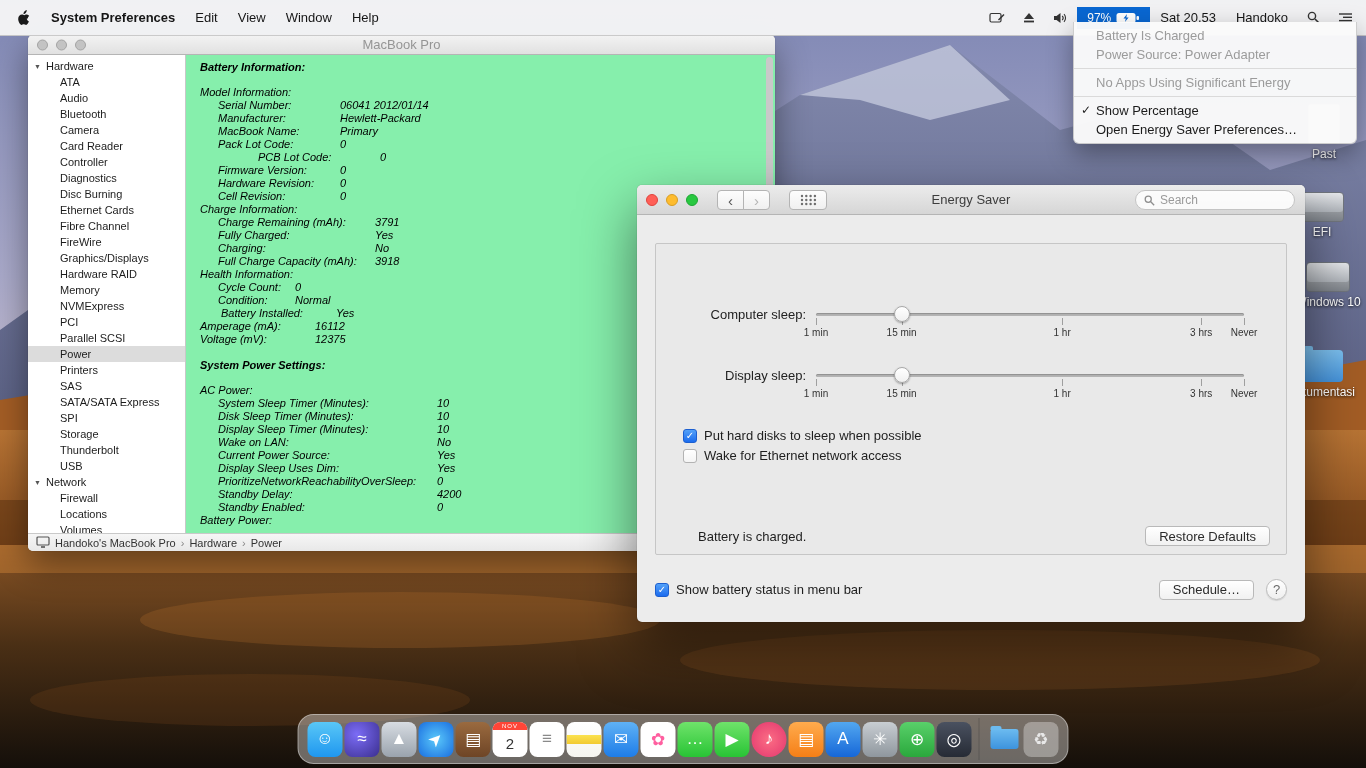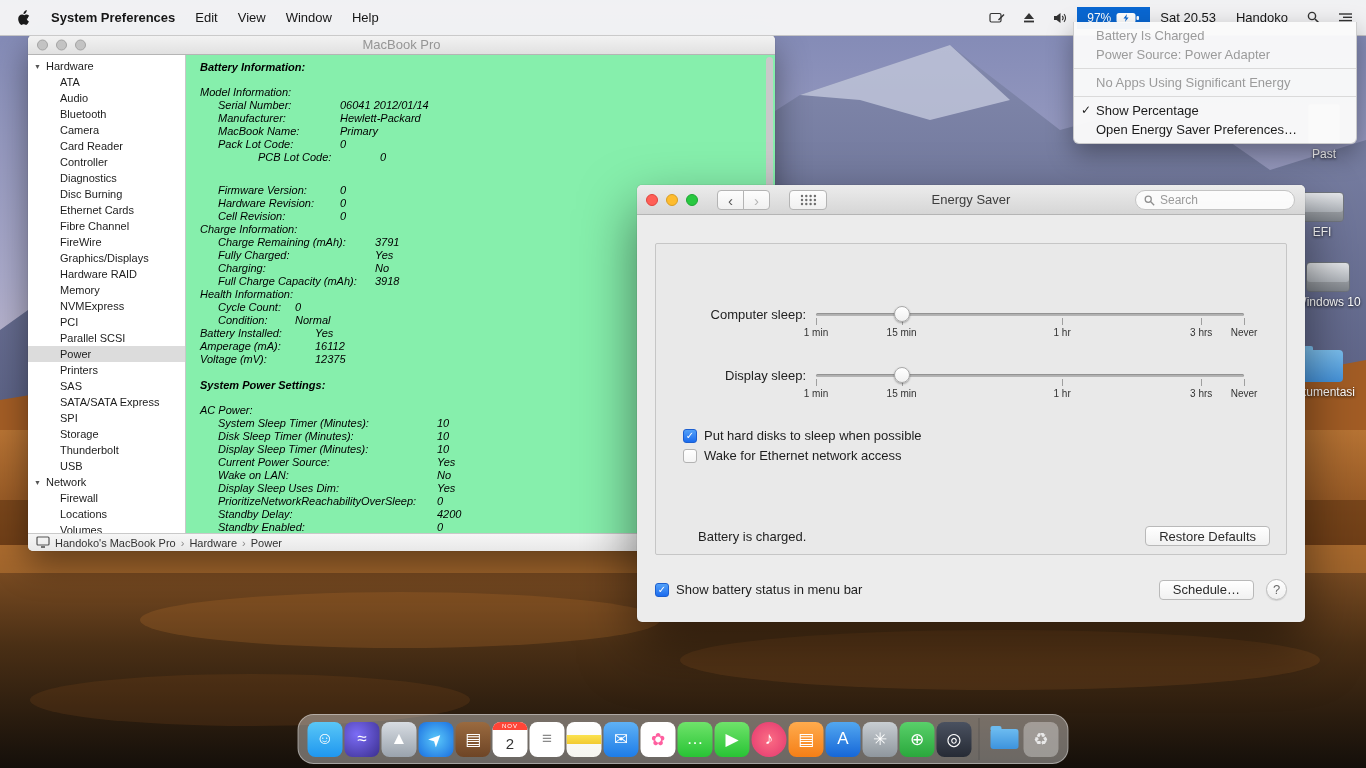--- a/index.html
+++ b/index.html
@@ -329,41 +329,41 @@
         </div>
       <div class="si-content">
         <div id="si-sections">
             <div class="si-h">Battery Information:</div>
             <div class="info-line" style="padding-left: 0px;"><span class="il-lbl">Model Information:</span></div>
             <div class="info-line" style="padding-left: 18px;"><span class="il-lbl" style="min-width: 122px;">Serial Number:</span><span>06041 2012/01/14</span></div>
             <div class="info-line" style="padding-left: 18px;"><span class="il-lbl" style="min-width: 122px;">Manufacturer:</span><span>Hewlett-Packard</span></div>
             <div class="info-line" style="padding-left: 18px;"><span class="il-lbl" style="min-width: 122px;">MacBook Name:</span><span>Primary</span></div>
             <div class="info-line" style="padding-left: 18px;"><span class="il-lbl" style="min-width: 122px;">Pack Lot Code:</span><span>0</span></div>
             <div class="info-line" style="padding-left: 18px;"><span class="il-lbl" style="min-width: 122px; margin-left: 40px;">PCB Lot Code:</span><span>0</span></div>
-            <div class="info-line" style="padding-left: 18px; margin-top: 20px;"><span class="il-lbl" style="min-width: 122px;">Firmware Version:</span><span>0</span></div>
+            <div class="info-line" style="padding-left: 18px;"><span class="il-lbl" style="min-width: 122px;">Firmware Version:</span><span>0</span></div>
             <div class="info-line" style="padding-left: 18px;"><span class="il-lbl" style="min-width: 122px;">Hardware Revision:</span><span>0</span></div>
             <div class="info-line" style="padding-left: 18px;"><span class="il-lbl" style="min-width: 122px;">Cell Revision:</span><span>0</span></div>
             <div class="info-line" style="padding-left: 0px;"><span class="il-lbl">Charge Information:</span></div>
             <div class="info-line" style="padding-left: 18px;"><span class="il-lbl" style="min-width: 157px;">Charge Remaining (mAh):</span><span>3791</span></div>
             <div class="info-line" style="padding-left: 18px;"><span class="il-lbl" style="min-width: 157px;">Fully Charged:</span><span>Yes</span></div>
             <div class="info-line" style="padding-left: 18px;"><span class="il-lbl" style="min-width: 157px;">Charging:</span><span>No</span></div>
             <div class="info-line" style="padding-left: 18px;"><span class="il-lbl" style="min-width: 157px;">Full Charge Capacity (mAh):</span><span>3918</span></div>
             <div class="info-line" style="padding-left: 0px;"><span class="il-lbl">Health Information:</span></div>
             <div class="info-line" style="padding-left: 18px;"><span class="il-lbl" style="min-width: 77px;">Cycle Count:</span><span>0</span></div>
             <div class="info-line" style="padding-left: 18px;"><span class="il-lbl" style="min-width: 77px;">Condition:</span><span>Normal</span></div>
-            <div class="info-line" style="padding-left: 0px;"><span class="il-lbl" style="min-width: 115px;">Battery Installed:</span><span>Yes</span></div>
+            <div class="info-line" style="padding-left: 0px;"><span class="il-lbl" style="min-width: 115px; margin-left: 21px;">Battery Installed:</span><span>Yes</span></div>
             <div class="info-line" style="padding-left: 0px;"><span class="il-lbl" style="min-width: 115px;">Amperage (mA):</span><span>16112</span></div>
             <div class="info-line" style="padding-left: 0px;"><span class="il-lbl" style="min-width: 115px;">Voltage (mV):</span><span>12375</span></div>
             <div class="si-h sec2">System Power Settings:</div>
             <div class="info-line" style="padding-left: 0px;"><span class="il-lbl">AC Power:</span></div>
             <div class="info-line" style="padding-left: 18px;"><span class="il-lbl" style="min-width: 219px;">System Sleep Timer (Minutes):</span><span>10</span></div>
             <div class="info-line" style="padding-left: 18px;"><span class="il-lbl" style="min-width: 219px;">Disk Sleep Timer (Minutes):</span><span>10</span></div>
             <div class="info-line" style="padding-left: 18px;"><span class="il-lbl" style="min-width: 219px;">Display Sleep Timer (Minutes):</span><span>10</span></div>
+            <div class="info-line" style="padding-left: 18px;"><span class="il-lbl" style="min-width: 219px;">Wake on LAN:</span><span>No</span></div>
             <div class="info-line" style="padding-left: 18px;"><span class="il-lbl" style="min-width: 219px;">Current Power Source:</span><span>Yes</span></div>
-            <div class="info-line" style="padding-left: 18px;"><span class="il-lbl" style="min-width: 219px;">Wake on LAN:</span><span>No</span></div>
             <div class="info-line" style="padding-left: 18px;"><span class="il-lbl" style="min-width: 219px;">Display Sleep Uses Dim:</span><span>Yes</span></div>
             <div class="info-line" style="padding-left: 18px;"><span class="il-lbl" style="min-width: 219px;">PrioritizeNetworkReachabilityOverSleep:</span><span>0</span></div>
             <div class="info-line" style="padding-left: 18px;"><span class="il-lbl" style="min-width: 219px;">Standby Delay:</span><span>4200</span></div>
             <div class="info-line" style="padding-left: 18px;"><span class="il-lbl" style="min-width: 219px;">Standby Enabled:</span><span>0</span></div>
             <div class="info-line" style="padding-left: 0px;"><span class="il-lbl">Battery Power:</span></div>
           </div>
         <div class="si-scroll">
           <div class="si-thumb"></div>
         </div>
       </div>

